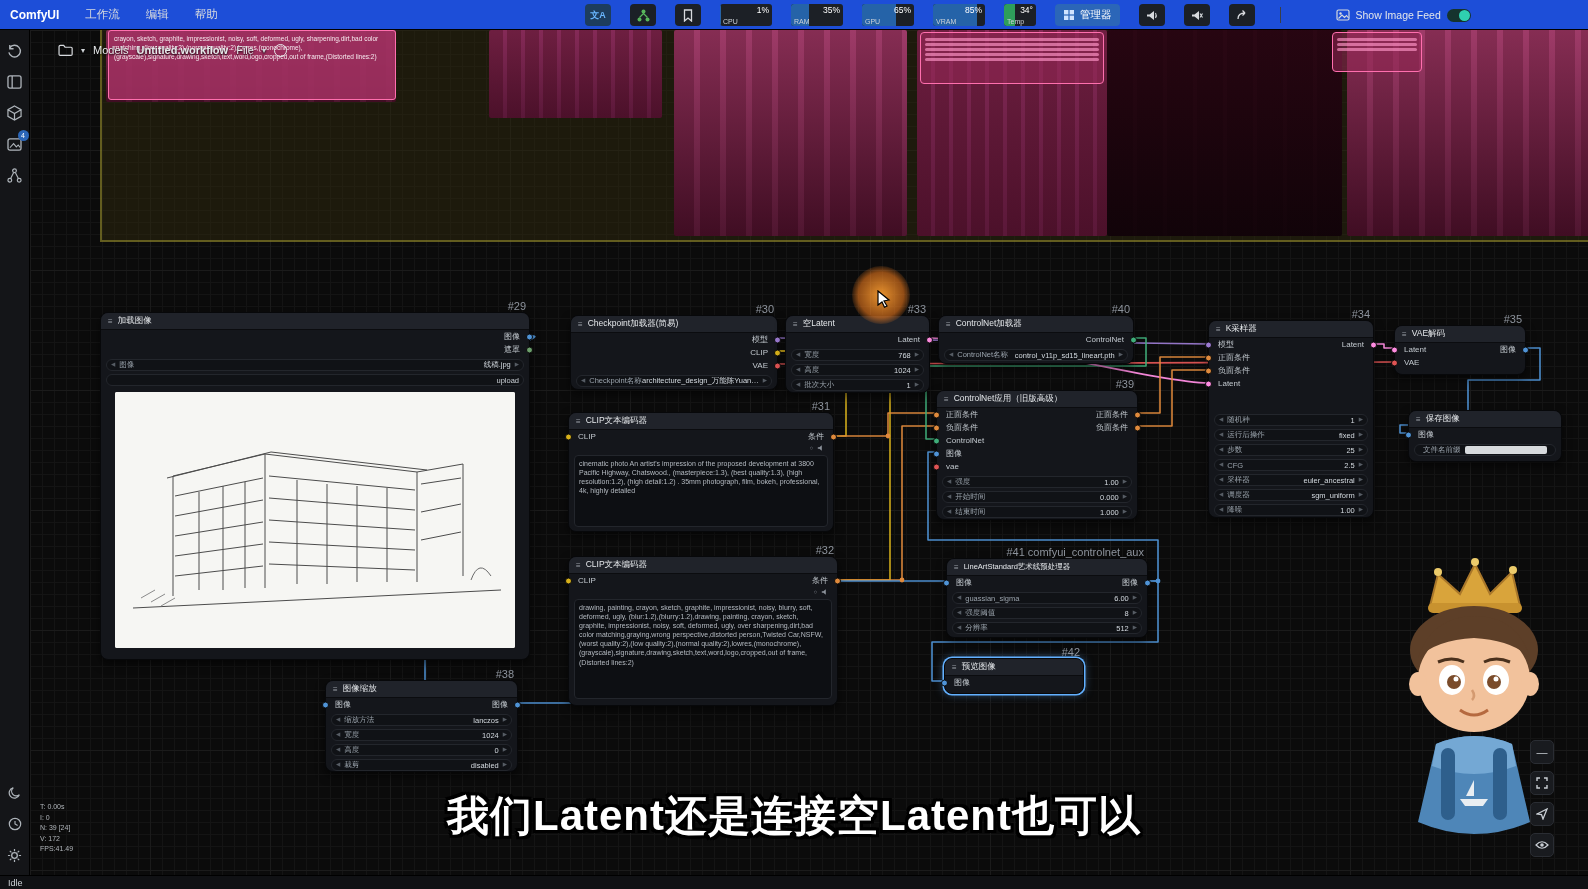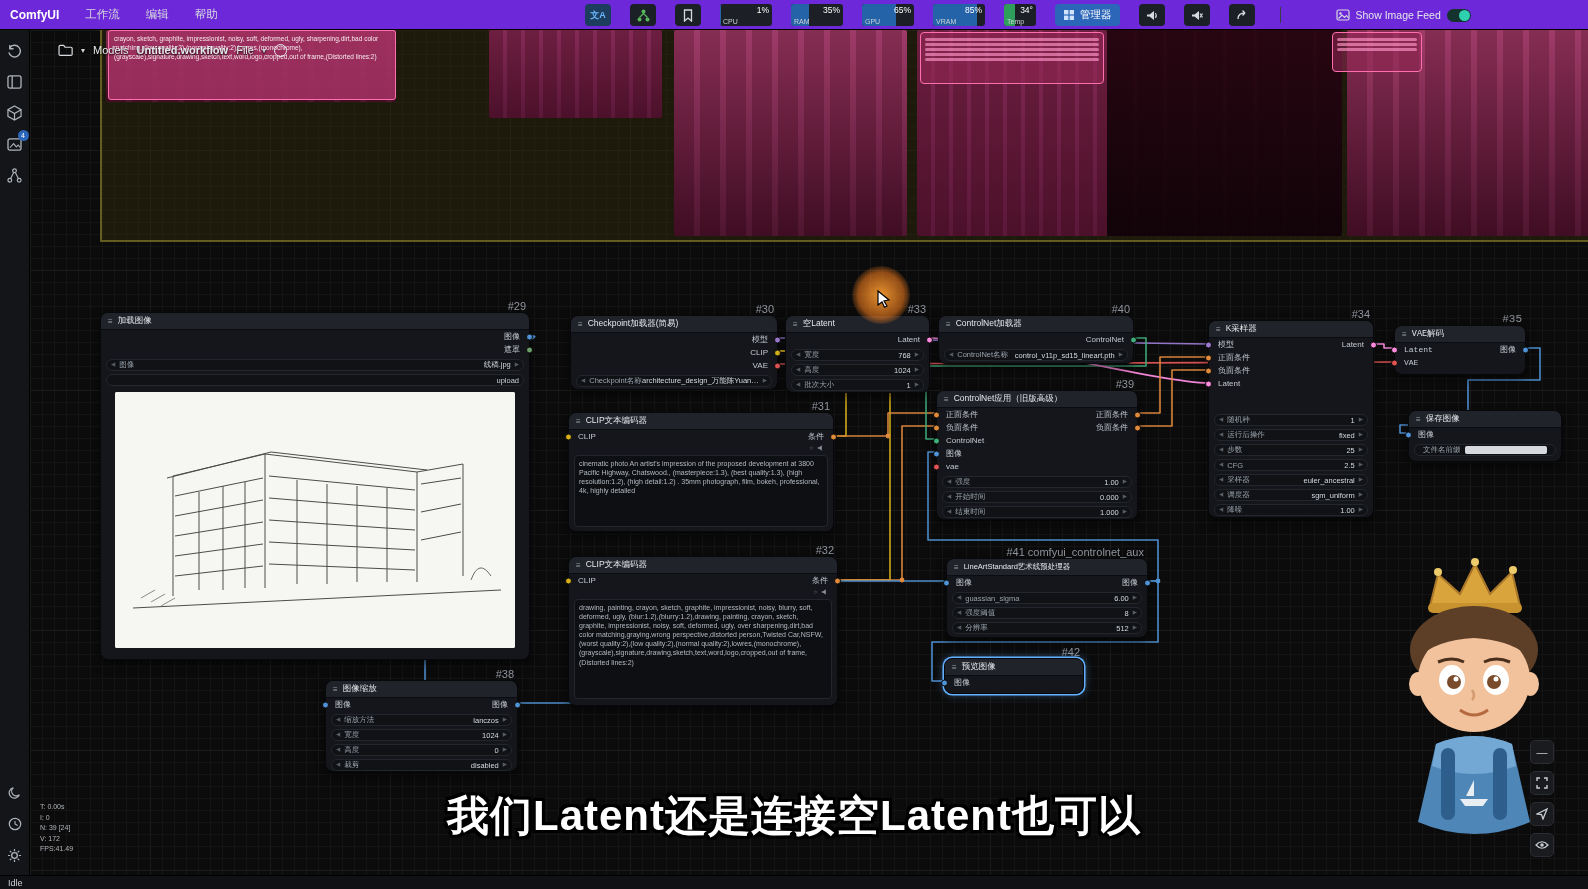--- a/index.html
+++ b/index.html
@@ -58,21 +58,21 @@
   .widget .wv{flex:1;text-align:right;margin-right:4px;color:#d3d9df;white-space:nowrap;overflow:hidden;text-overflow:ellipsis;}
   .widget.center{justify-content:flex-end;color:#c9ced4;}
   .winput{flex:1;height:8px;background:#d7dadd;border-radius:2px;margin:0 4px;}
   .spacer20{height:21px;}
   .tbox{margin:3px 5px;background:#0d0f13;border:1px solid #23262c;border-radius:4px;padding:3px 4px;
     font-size:7px;line-height:1.3;color:#b4bac1;overflow:hidden;}
   .mini-icons{display:flex;justify-content:flex-end;gap:4px;padding:0 8px;height:9px;align-items:center;color:#8d939c;font-size:6px;}
   .imgprev{position:absolute;left:14px;right:14px;top:79px;bottom:11px;background:#f4f4f2;border-radius:2px;overflow:hidden;}
 
   
-  .topbar{position:absolute;left:0;top:0;width:1588px;height:30px;z-index:10;background:#6d28d9;border-bottom:1px solid #000;
+  .topbar{position:absolute;left:0;top:0;width:1588px;height:30px;z-index:10;background:#1d4ed8;border-bottom:1px solid #000;
     display:flex;align-items:center;color:#d7dade;font-size:11.5px;}
   .topbar .logo{font-weight:bold;color:#fff;margin:0 26px 0 10px;font-size:12px;}
   .topbar .menu{margin-right:26px;cursor:default;}
   .tcluster{position:absolute;left:585px;top:3px;display:flex;align-items:center;gap:19px;height:24px;}
   .tbtn{height:22px;min-width:26px;display:flex;align-items:center;justify-content:center;background:#1b2026;border-radius:4px;padding:0 4px;}
   .tbtn.blue{background:#1d3d5e;color:#6ab7ff;font-size:9px;font-weight:bold;}
   .meter{position:relative;width:52px;height:22px;background:#1c2026;border-radius:3px;overflow:hidden;flex:none;}
   .mfill{position:absolute;left:0;top:0;bottom:0;background:#2563a8;}
   .mfill.green{background:#2e9e5b;}
   .mval{position:absolute;right:3px;top:1px;font-size:8.5px;color:#fff;}
@@ -539,21 +539,21 @@
       <span class="arr">▶</span>
     </div>
   <div class="widget">
       <span class="arr">◀</span>
       <span class="wl">降噪</span>
       <span class="wv">1.00</span>
       <span class="arr">▶</span>
     </div>
 </div>
 
-<div class="node" style="left:1394px;top:325px;width:132px;height:50px;font-family:Liberation Mono, monospace;">
+<div class="node" style="left:1394px;top:325px;width:132px;height:50px;">
   <div class="badge">#35</div>
   <div class="nhead">
     <span class="burger">≡</span>
     <span>VAE解码</span>
   </div>
   <div class="prow">
     <span>Latent</span>
       <span class="pdot l dk-latent"></span>
     <span>图像</span>
       <span class="pdot r dk-image"></span>

